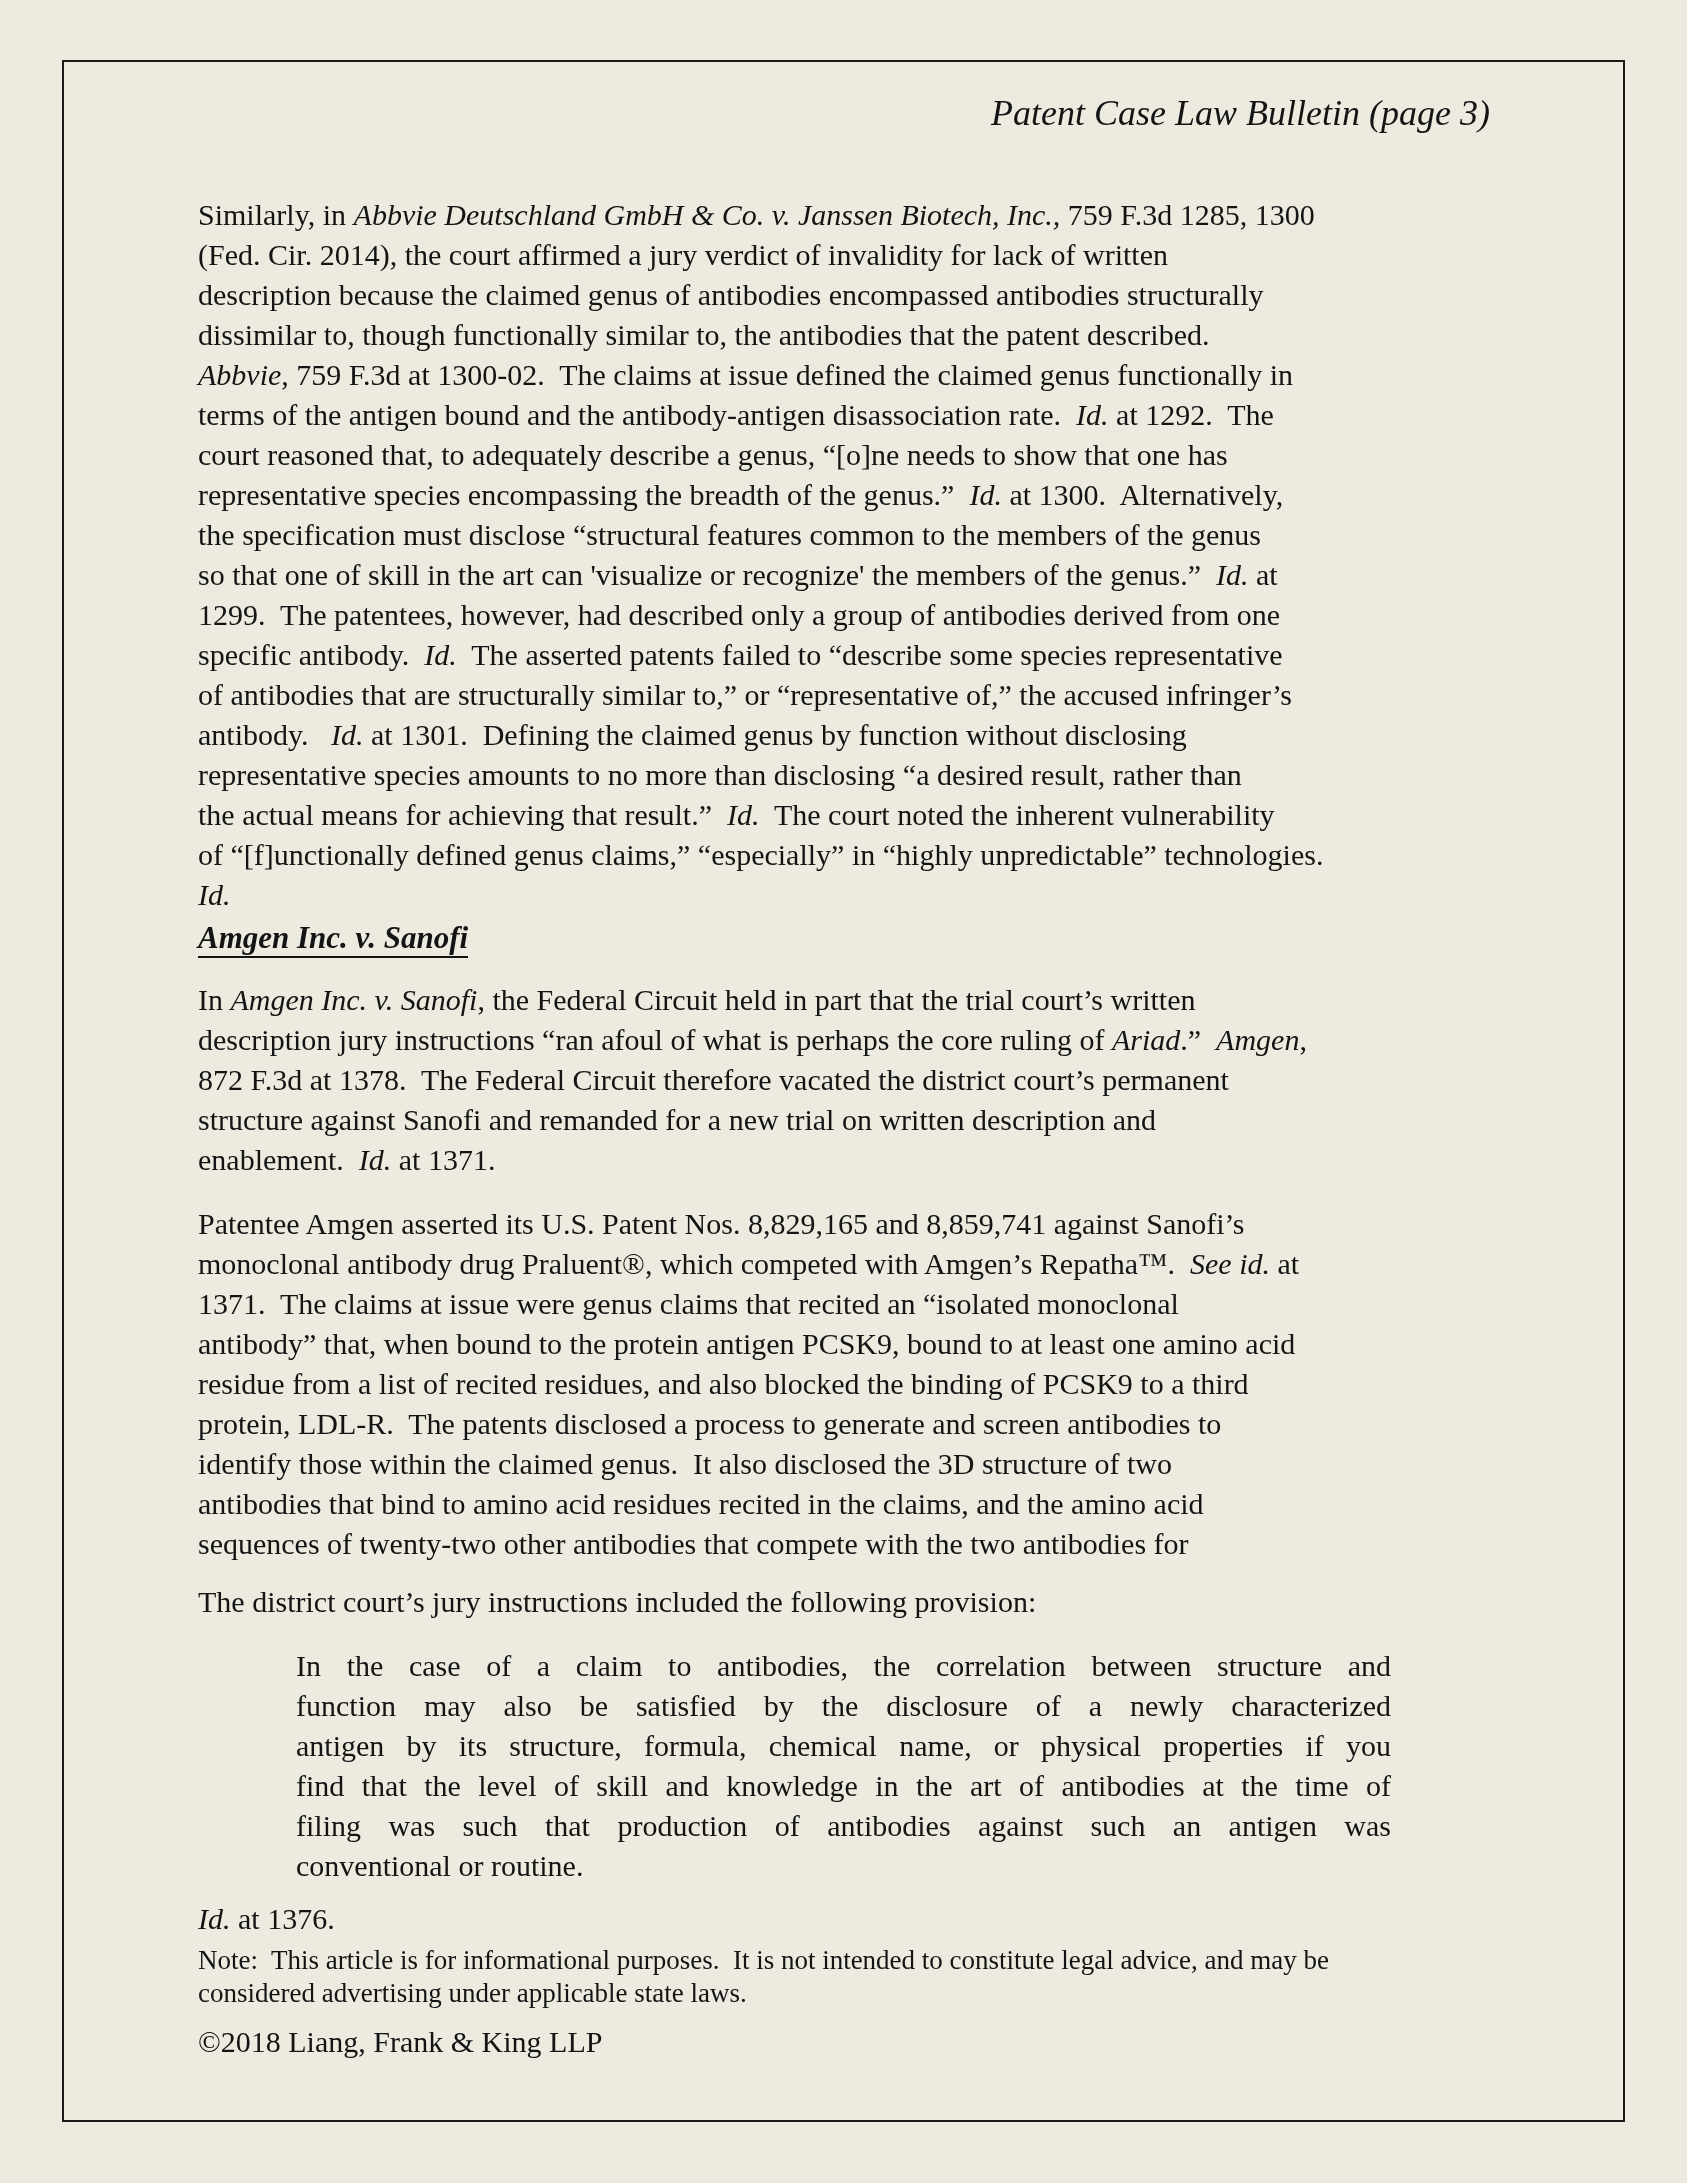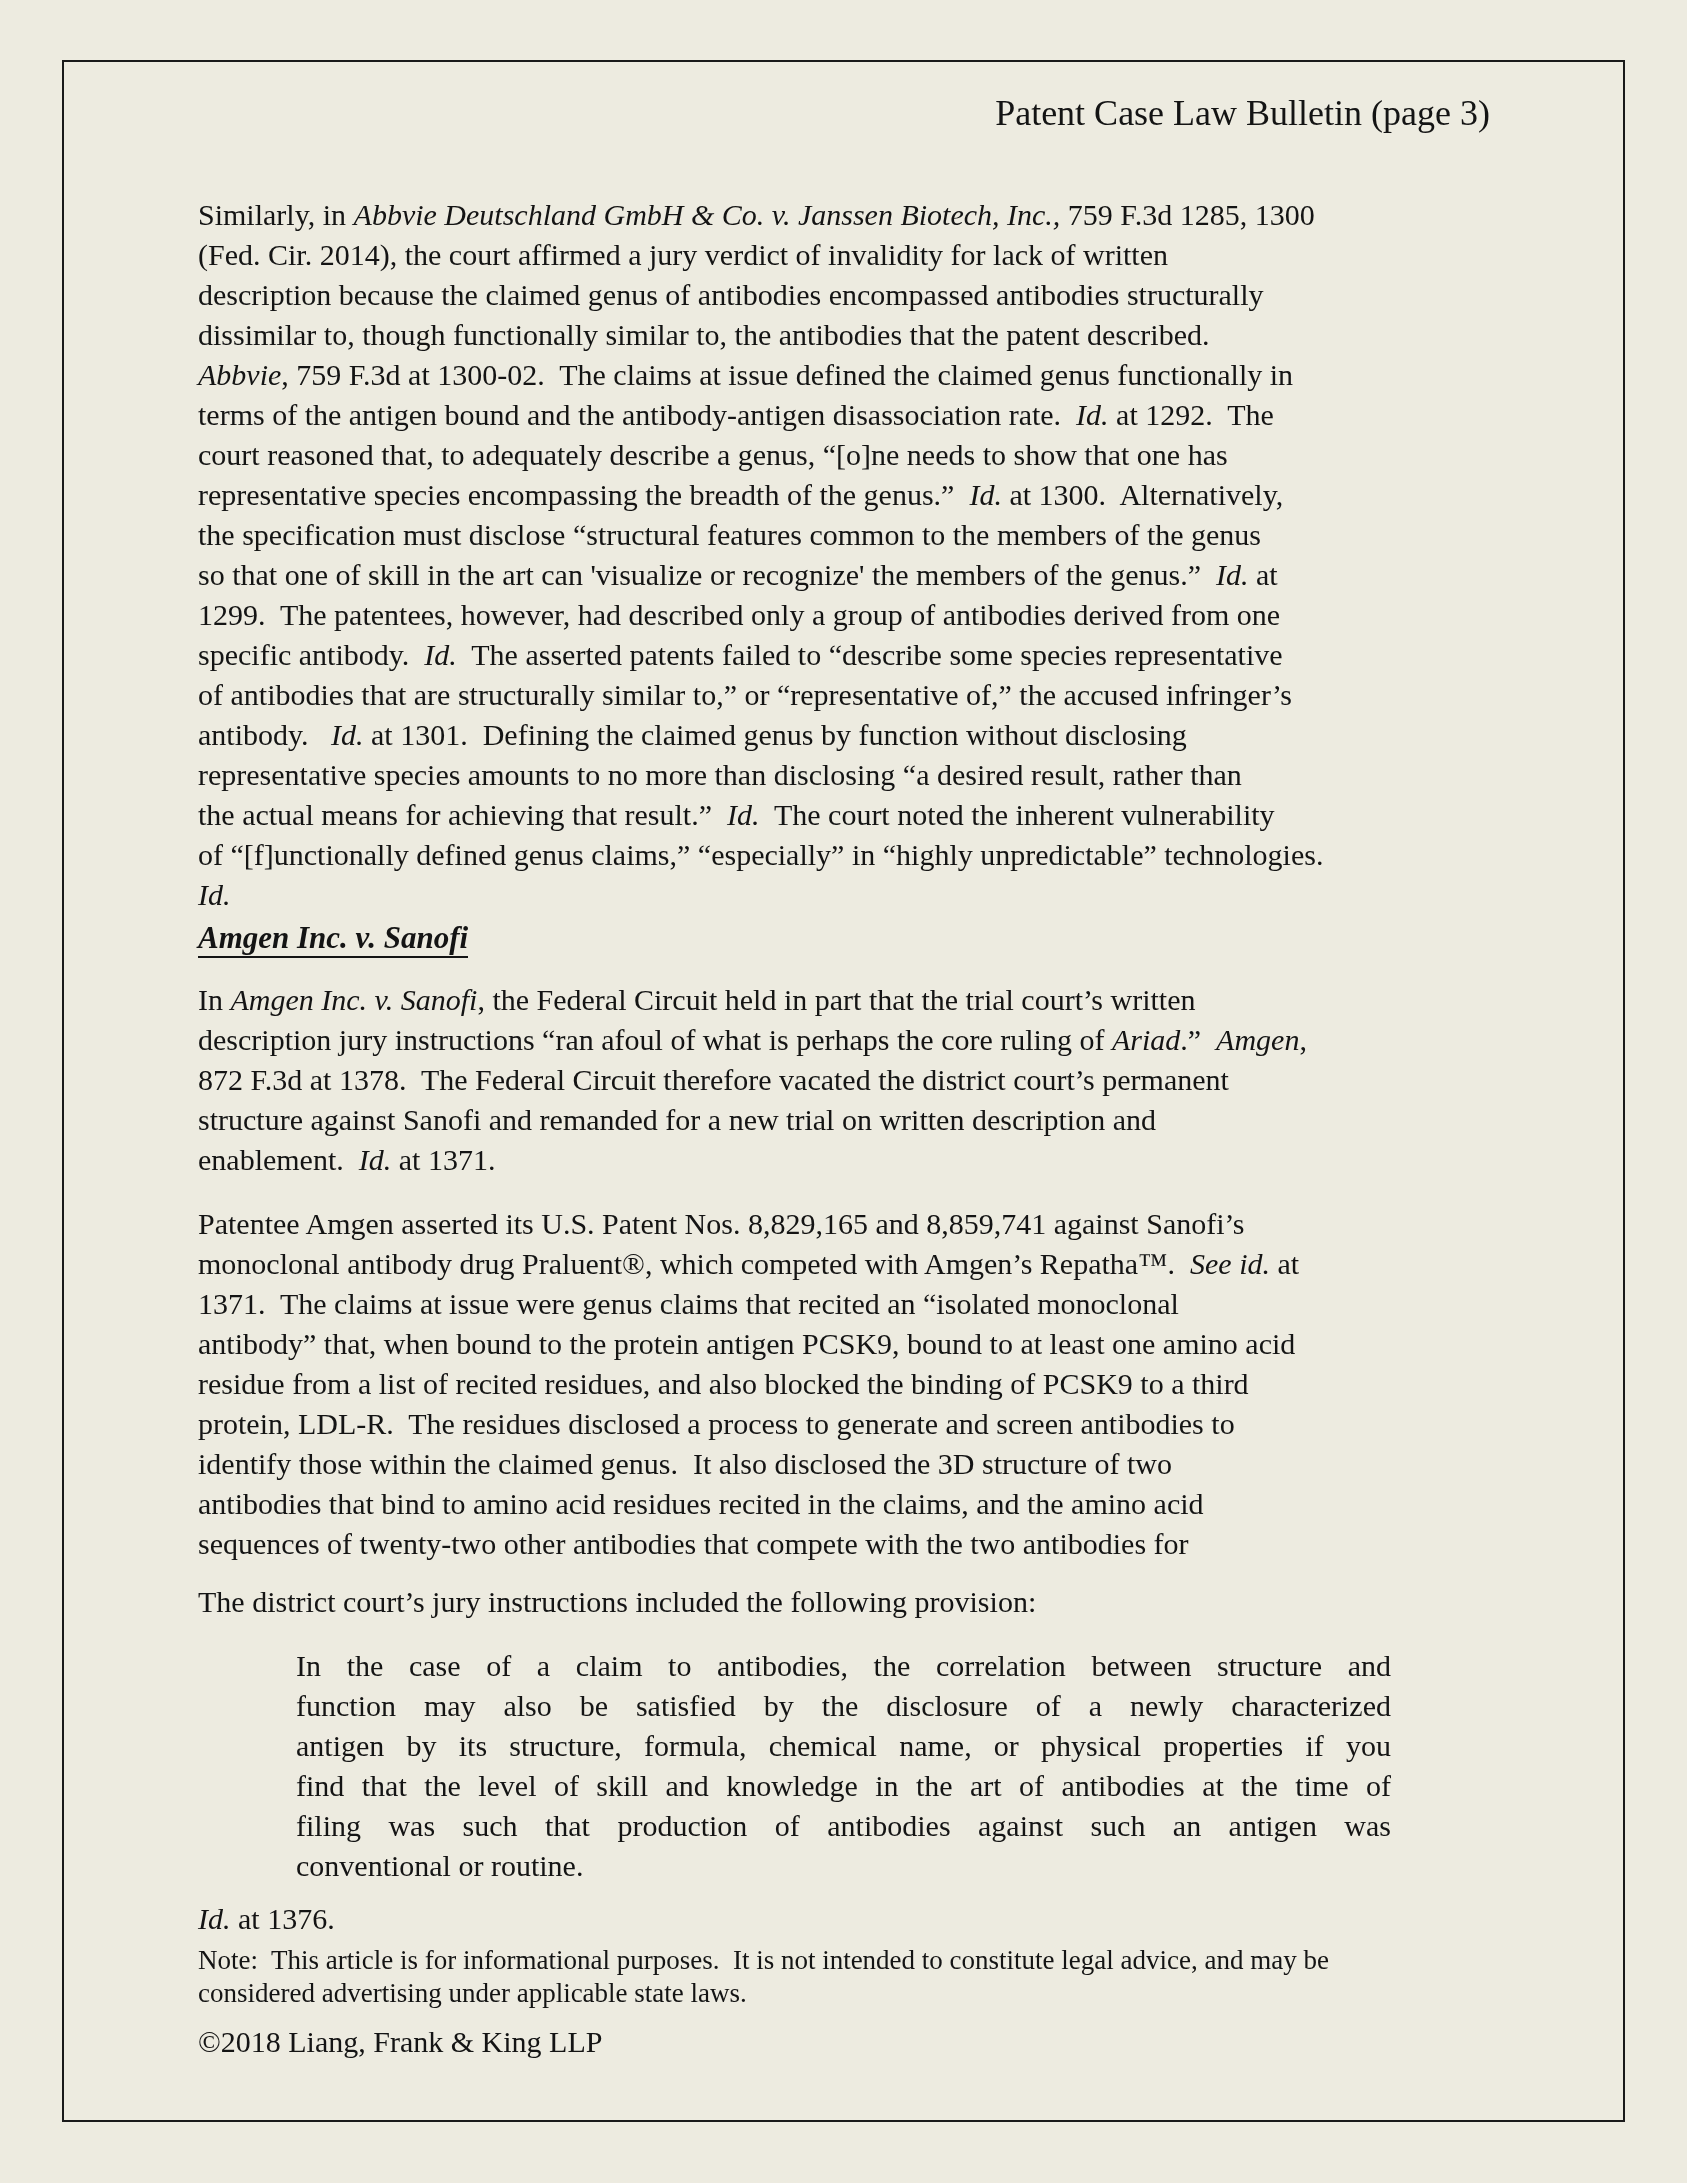--- a/index.html
+++ b/index.html
@@ -24,20 +24,21 @@
   }
   .content{
     position:absolute;
     left:198px;top:0;
     width:1292px;
   }
   .line{white-space:pre;}
   .running-head{
     margin-top:93px;
     text-align:right;
+    font-style:italic;
     font-size:36px;
     line-height:40px;
   }
   .para{
     font-size:30px;
     line-height:40px;
     text-align:left;
   }
   .para-1{margin-top:62px;}
   .case-heading{
@@ -121,21 +122,21 @@
       <div class="line">structure against Sanofi and remanded for a new trial on written description and</div>
       <div class="line">enablement.  <i>Id.</i> at 1371.</div>
     </div>
 
   <div class="para para-3">
       <div class="line">Patentee Amgen asserted its U.S. Patent Nos. 8,829,165 and 8,859,741 against Sanofi’s</div>
       <div class="line">monoclonal antibody drug Praluent®, which competed with Amgen’s Repatha™.  <i>See id.</i> at</div>
       <div class="line">1371.  The claims at issue were genus claims that recited an “isolated monoclonal</div>
       <div class="line">antibody” that, when bound to the protein antigen PCSK9, bound to at least one amino acid</div>
       <div class="line">residue from a list of recited residues, and also blocked the binding of PCSK9 to a third</div>
-      <div class="line">protein, LDL-R.  The residues disclosed a process to generate and screen antibodies to</div>
+      <div class="line">protein, LDL-R.  The patents disclosed a process to generate and screen antibodies to</div>
       <div class="line">identify those within the claimed genus.  It also disclosed the 3D structure of two</div>
       <div class="line">antibodies that bind to amino acid residues recited in the claims, and the amino acid</div>
       <div class="line">sequences of twenty-two other antibodies that compete with the two antibodies for</div>
     </div>
 
   <div class="para para-4">
       <div class="line">The district court’s jury instructions included the following provision:</div>
     </div>
 
   <div class="blockquote">

